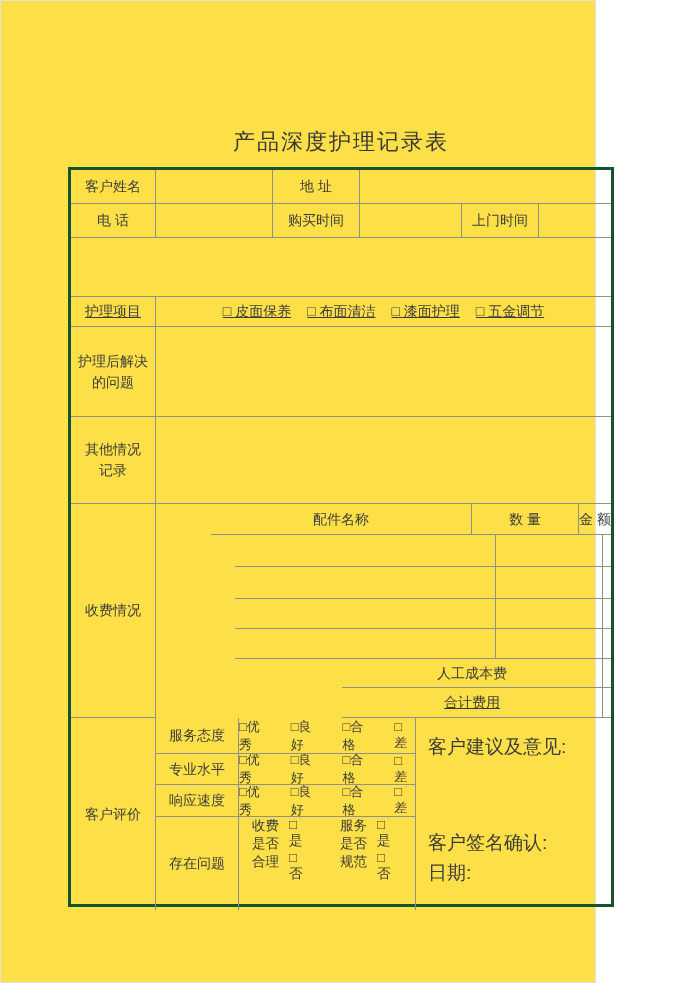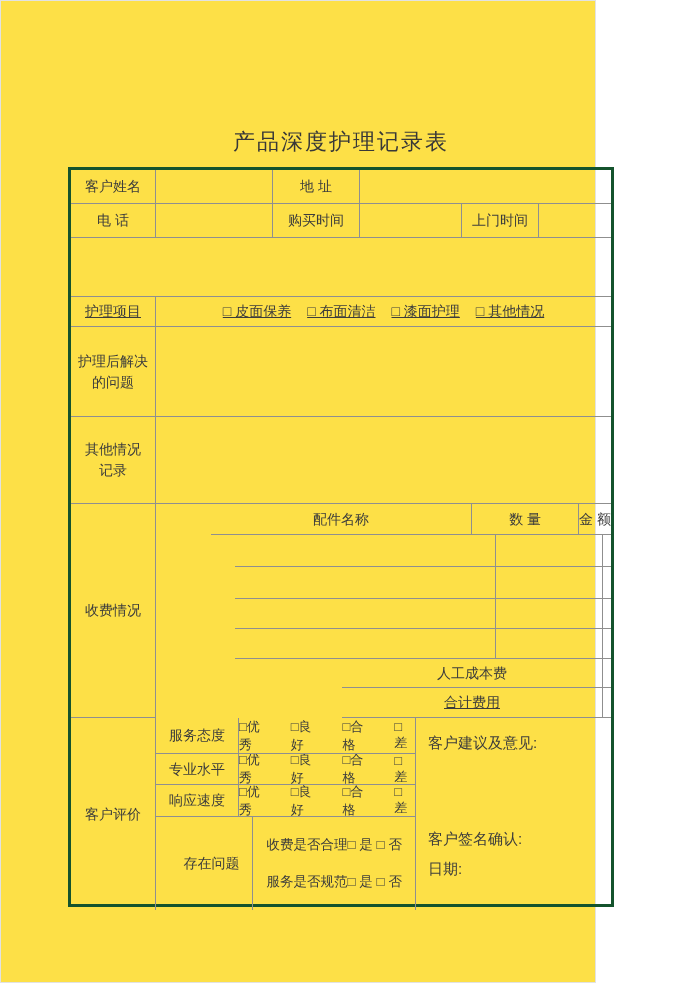--- a/index.html
+++ b/index.html
@@ -35,23 +35,23 @@
   .w77{width:77px;flex:none;}
   .w261{width:261px;flex:none;}
   .w107{width:107px;flex:none;}
   .w83{width:83px;flex:none;}
   .w260{width:260px;flex:none;}
   .h34{height:34px;}.h59{height:59px;}.h30{height:30px;text-decoration:underline;}.h90{height:90px;}
   .h87{height:87px;}.h214{height:214px;}.h31{height:31px;}.h32{height:32px;}
   .h29{height:29px;}.h192{height:192px;}.h36{height:36px;}
   .opts{gap:16px;font-size:14px;}
   .ropts{gap:18px;font-size:13px;justify-content:center;}
-  .qcol{flex-direction:column;justify-content:space-evenly;align-items:stretch;font-size:13.5px;}
+  .qcol{flex-direction:row;justify-content:space-evenly;align-items:stretch;font-size:13.5px;}
   .qline{display:flex;justify-content:space-between;padding:0 13px;}
-  .fb{position:relative;font-size:15px;}
+  .fb{position:relative;font-size:19px;}
   .fb span{position:absolute;left:12px;}
   .fb .s1{top:16px;}
   .fb .s2{top:112px;}
   .fb .s3{top:142px;}
 </style>
 </head>
 <body>
 
 <div class="page">
   <h1 class="title">产品深度护理记录表</h1>
@@ -77,21 +77,21 @@
     <div class="r h59">
       <div class="c val f1 noR"></div>
     </div>
 
     <div class="r h30">
       <div class="c lab w85">护理项目</div>
       <div class="c f1 noR opts">
         <span>□ 皮面保养</span>
         <span>□ 布面清洁</span>
         <span>□ 漆面护理</span>
-        <span>□ 其他情况</span>
+        <span>□ 五金调节</span>
       </div>
     </div>
 
     <div class="r h90">
       <div class="c lab w85">护理后解决
 的问题</div>
       <div class="c val f1 noR"></div>
     </div>
 
     <div class="r h87">

